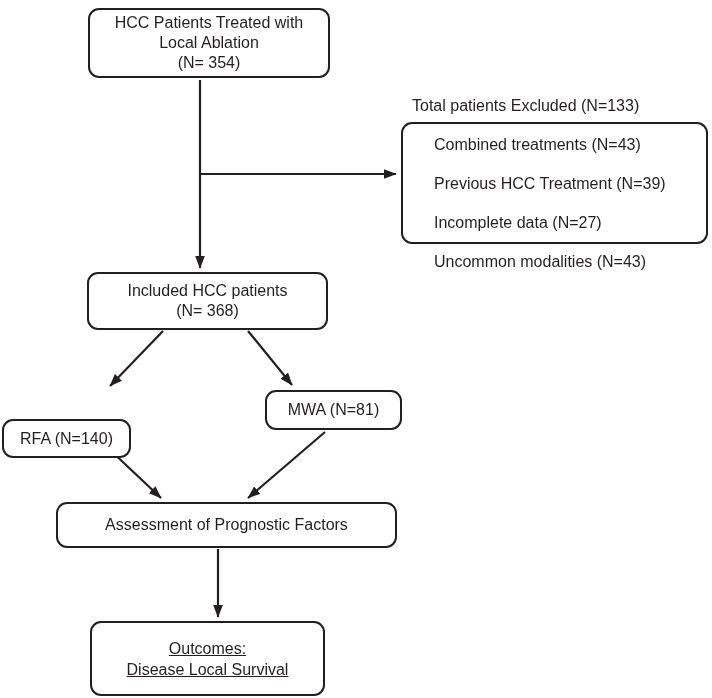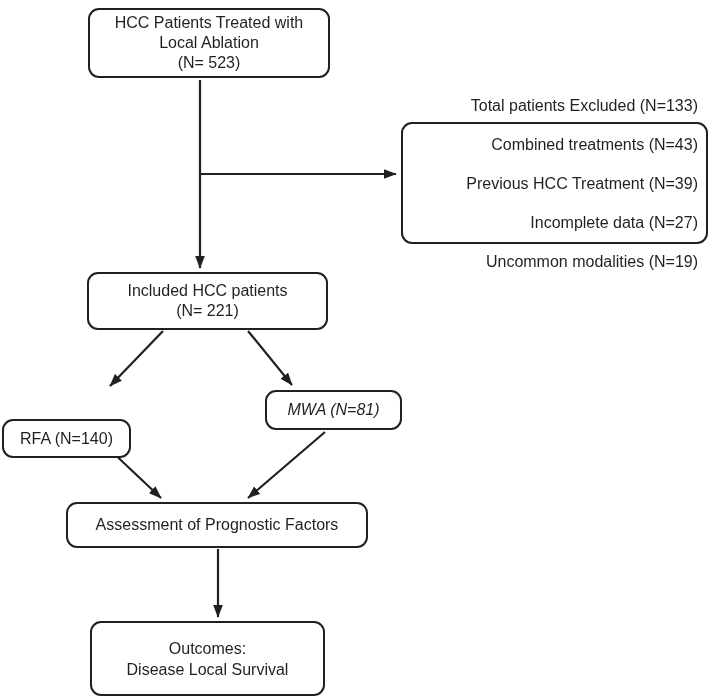--- a/index.html
+++ b/index.html
@@ -26,27 +26,27 @@
     display: flex;
     flex-direction: column;
     justify-content: center;
     align-items: center;
     text-align: center;
     font-size: 16px;
     line-height: 20px;
   }
   .box-population { left: 88px;  top: 8px;   width: 242px; height: 70px; }
   .box-excluded   { left: 401px; top: 122px; width: 307px; height: 122px;
-                    align-items: flex-end; text-align: left;
+                    align-items: flex-start; text-align: left;
                     padding: 6px 8px 6px 9px; line-height: 21px; }
   .box-included   { left: 87px;  top: 272px; width: 241px; height: 58px; }
   .box-rfa        { left: 2px;   top: 391px; width: 129px; height: 39px; margin-top: 28px; }
-  .box-mwa        { left: 265px; top: 390px; width: 137px; height: 40px; font-style: italic; }
-  .box-assessment { left: 66px;  top: 502px; width: 302px; height: 46px; }
-  .box-outcomes   { left: 90px;  top: 621px; width: 235px; height: 75px; line-height: 21px; }
+  .box-mwa        { left: 265px; top: 390px; width: 137px; height: 40px; }
+  .box-assessment { left: 56px;  top: 502px; width: 341px; height: 46px; }
+  .box-outcomes   { left: 90px;  top: 621px; width: 235px; height: 75px; line-height: 21px; text-decoration: underline; }
   .indented { padding-left: 22px; margin-top: 18px; }
   .line { white-space: nowrap; }
 </style>
 </head>
 <body>
 
 <div class="canvas">
 
   <svg class="arrows" viewBox="0 0 712 698" xmlns="http://www.w3.org/2000/svg">
     <defs>
@@ -59,34 +59,34 @@
     <path d="M163,331 L110,386" stroke="#231f20" stroke-width="2.2" fill="none" marker-end="url(#ah)"></path>
     <path d="M248,331 L292,385" stroke="#231f20" stroke-width="2.2" fill="none" marker-end="url(#ah)"></path>
     <path d="M90,431 L161,498" stroke="#231f20" stroke-width="2.2" fill="none" marker-end="url(#ah)"></path>
     <path d="M325,432 L248,498" stroke="#231f20" stroke-width="2.2" fill="none" marker-end="url(#ah)"></path>
     <path d="M218,549 L218,617" stroke="#231f20" stroke-width="2.2" fill="none" marker-end="url(#ah)"></path>
   </svg>
 
   <div class="box box-population">
     <div class="line">HCC Patients Treated with</div>
     <div class="line">Local Ablation</div>
-    <div class="line">(N= 523)</div>
+    <div class="line">(N= 354)</div>
   </div>
 
   <div class="box box-excluded">
     <div class="line">Total patients Excluded (N=133)</div>
     <div class="line indented">Combined treatments (N=43)</div>
     <div class="line indented">Previous HCC Treatment (N=39)</div>
     <div class="line indented">Incomplete data (N=27)</div>
-    <div class="line indented">Uncommon modalities (N=19)</div>
+    <div class="line indented">Uncommon modalities (N=43)</div>
   </div>
 
   <div class="box box-included">
     <div class="line">Included HCC patients</div>
-    <div class="line">(N= 221)</div>
+    <div class="line">(N= 368)</div>
   </div>
 
   <div class="box box-rfa">
     <div class="line">RFA (N=140)</div>
   </div>
 
   <div class="box box-mwa">
     <div class="line">MWA (N=81)</div>
   </div>
 

